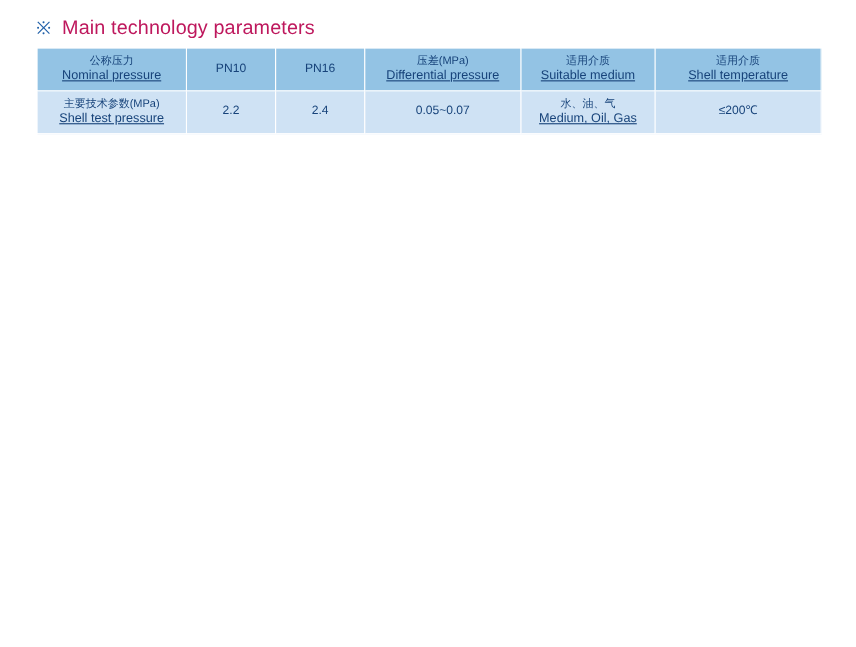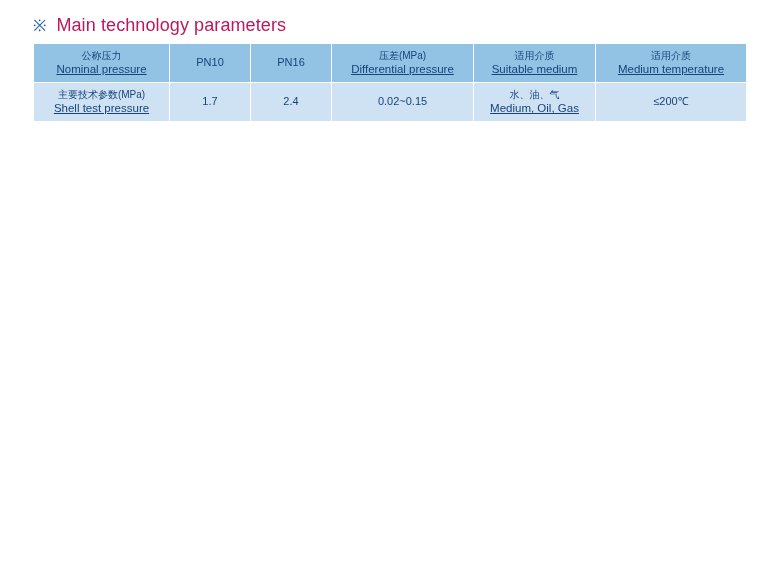--- a/index.html
+++ b/index.html
@@ -142,46 +142,46 @@
         </th>
         <th>
           <div class="cell">
             <span class="cn">适用介质</span>
             <span class="en">Suitable medium</span>
           </div>
         </th>
         <th>
           <div class="cell">
             <span class="cn">适用介质</span>
-            <span class="en">Medium temperature</span>
+            <span class="en">Shell temperature</span>
           </div>
         </th>
       </tr>
     </thead>
     <tbody>
       <tr>
         <td>
           <div class="cell">
             <span class="cn">主要技术参数(MPa)</span>
             <span class="en">Shell test pressure</span>
           </div>
         </td>
         <td>
           <div class="cell">
-            <span class="single">1.7</span>
+            <span class="single">2.2</span>
           </div>
         </td>
         <td>
           <div class="cell">
             <span class="single">2.4</span>
           </div>
         </td>
         <td>
           <div class="cell">
-            <span class="single">0.02~0.15</span>
+            <span class="single">0.05~0.07</span>
           </div>
         </td>
         <td>
           <div class="cell">
             <span class="cn">水、油、气</span>
             <span class="en">Medium, Oil, Gas</span>
           </div>
         </td>
         <td>
           <div class="cell">

